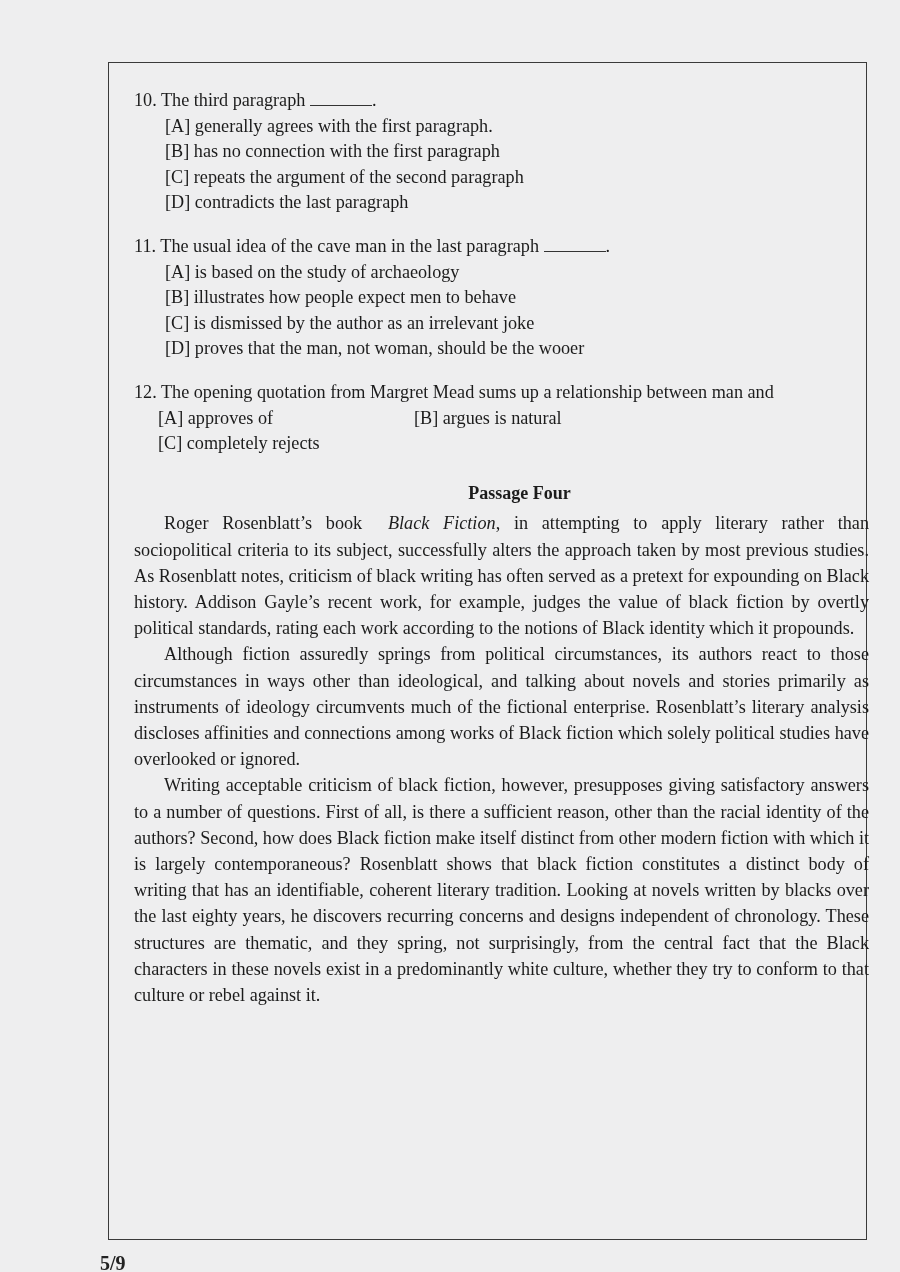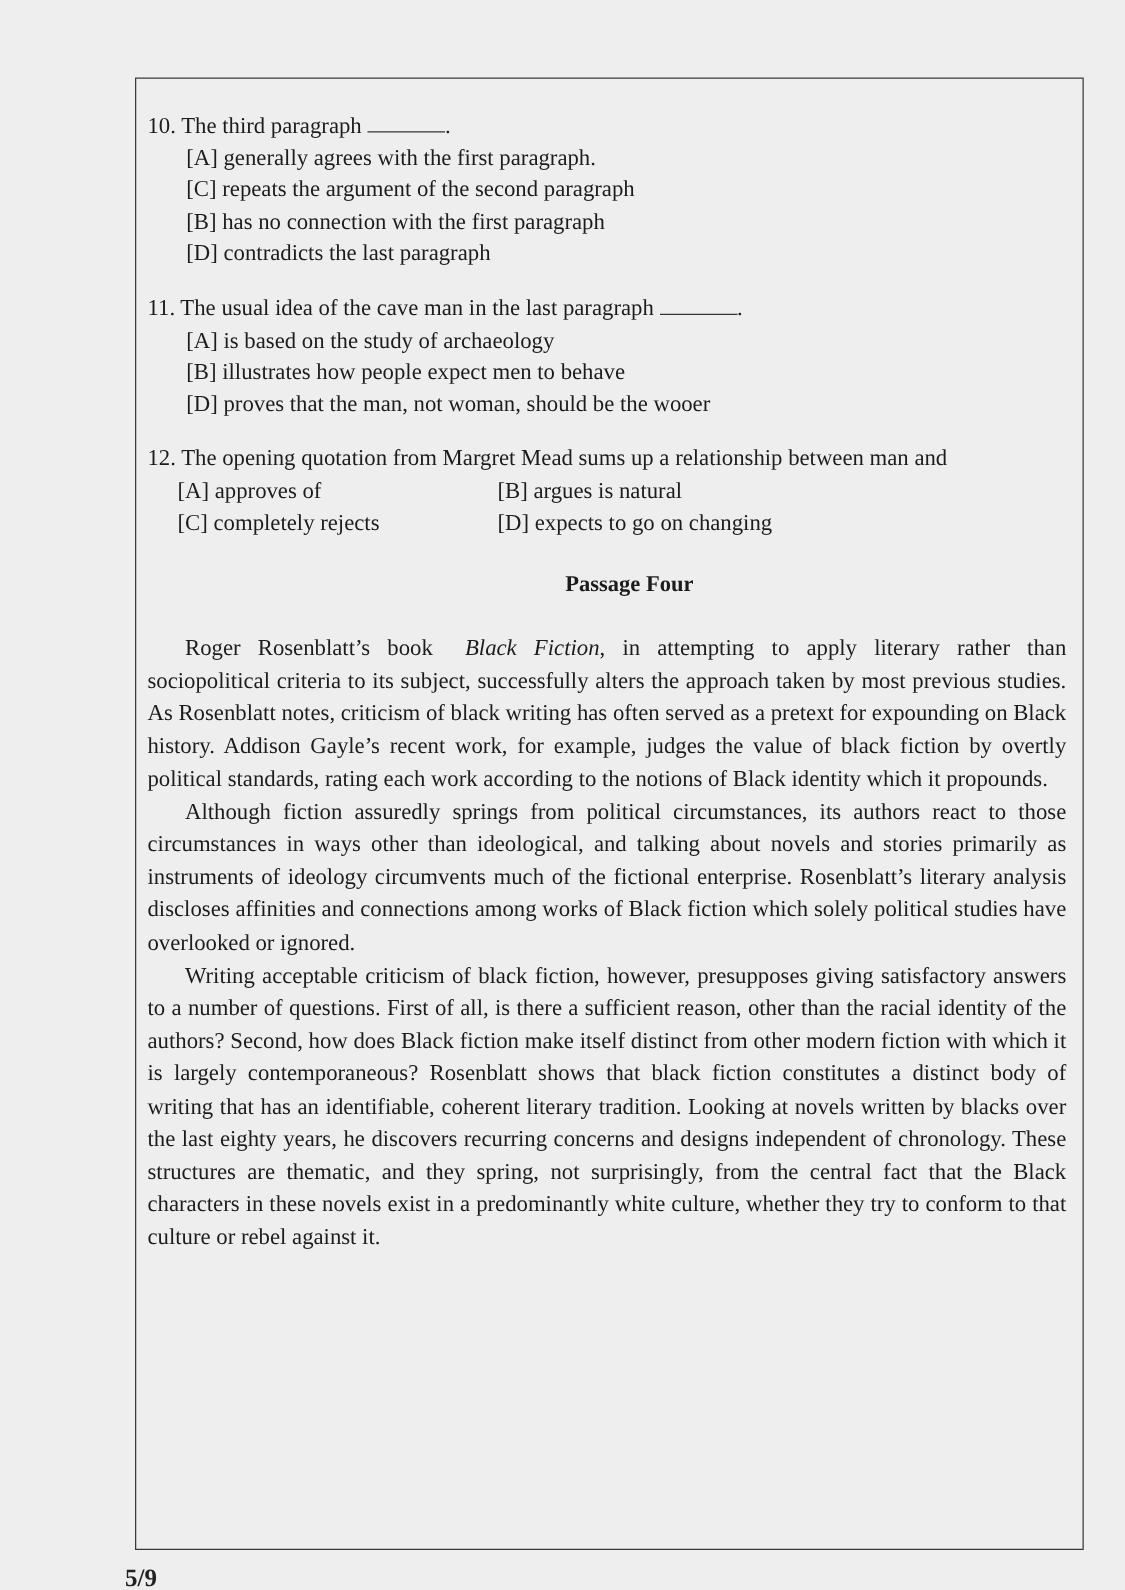--- a/index.html
+++ b/index.html
@@ -10,38 +10,38 @@
     color: #1c1c1c;
     position: relative;
   }
   .page-box {
     position: absolute; left: 108px; top: 62px;
     width: 759px; height: 1178px;
     border: 1.5px solid #3a3a3a;
     box-sizing: border-box;
   }
   .content {
-    position: absolute; left: 118px; top: 88px; width: 735px;
+    position: absolute; left: 134px; top: 88px; width: 735px;
     font-size: 18.2px; line-height: 25.6px;
   }
   .q { margin: 0; }
   .q-stem { margin: 0; }
   .opt { margin: 0 0 0 31px; }
   .q + .q { margin-top: 18px; }
   .q11 { margin-top: 20px; }
   .q12 { margin-top: 26px; }
   .opt-grid {
     display: grid; grid-template-columns: 256px auto;
     margin-left: 24px;
   }
   .indent { padding-left: 28px; }
   .blank { display: inline-block; width: 62px; border-bottom: 1px solid #333; height: 14px; vertical-align: baseline; }
   .passage-title {
     text-align: center; font-weight: bold; font-size: 18px;
-    margin: 24px 0 24px 0; padding-left: 36px;
+    margin: 24px 0 4px 0; padding-left: 36px;
   }
   .para {
     margin: 0; text-align: justify; text-indent: 30px;
     font-size: 18.2px; line-height: 26.2px;
   }
   .para em { font-style: italic; margin-left: 12px; }
   .page-num {
     position: absolute; left: 100px; top: 1252px;
     font-family: Liberation Serif, serif; font-weight: bold;
     font-size: 20px; color: #222;
@@ -54,46 +54,46 @@
 
 <div class="content">
 
   <div class="q">
     <p class="q-stem">
       <span>10.</span>
       <span>The third paragraph</span>
       <span class="blank"></span><span>.</span>
     </p>
     <p class="opt">[A] generally agrees with the first paragraph.</p>
+    <p class="opt">[B] has no connection with the first paragraph</p>
     <p class="opt">[C] repeats the argument of the second paragraph</p>
-    <p class="opt">[B] has no connection with the first paragraph</p>
     <p class="opt">[D] contradicts the last paragraph</p>
   </div>
 
   <div class="q q11">
     <p class="q-stem">
       <span>11.</span>
       <span>The usual idea of the cave man in the last paragraph</span>
       <span class="blank"></span><span>.</span>
     </p>
     <p class="opt">[A] is based on the study of archaeology</p>
     <p class="opt">[B] illustrates how people expect men to behave</p>
+    <p class="opt">[C] is dismissed by the author as an irrelevant joke</p>
     <p class="opt">[D] proves that the man, not woman, should be the wooer</p>
   </div>
 
   <div class="q q12">
     <p class="q-stem">
       <span>12.</span>
       <span>The opening quotation from Margret Mead sums up a relationship between man and</span>
     </p>
     <div class="opt-grid">
       <span>[A] approves of</span>
       <span>[B] argues is natural</span>
       <span>[C] completely rejects</span>
-      <span>[D] expects to go on changing</span>
     </div>
   </div>
 
   <div class="passage-title">Passage Four</div>
 
   <div>
     <p class="para"><span>Roger Rosenblatt’s book </span><em>Black Fiction</em><span>, in attempting to apply literary rather than sociopolitical criteria to its subject, successfully alters the approach taken by most previous studies. As Rosenblatt notes, criticism of black writing has often served as a pretext for expounding on Black history. Addison Gayle’s recent work, for example, judges the value of black fiction by overtly political standards, rating each work according to the notions of Black identity which it propounds.</span></p>
     <p class="para">Although fiction assuredly springs from political circumstances, its authors react to those circumstances in ways other than ideological, and talking about novels and stories primarily as instruments of ideology circumvents much of the fictional enterprise. Rosenblatt’s literary analysis discloses affinities and connections among works of Black fiction which solely political studies have overlooked or ignored.</p>
     <p class="para">Writing acceptable criticism of black fiction, however, presupposes giving satisfactory answers to a number of questions. First of all, is there a sufficient reason, other than the racial identity of the authors? Second, how does Black fiction make itself distinct from other modern fiction with which it is largely contemporaneous? Rosenblatt shows that black fiction constitutes a distinct body of writing that has an identifiable, coherent literary tradition. Looking at novels written by blacks over the last eighty years, he discovers recurring concerns and designs independent of chronology. These structures are thematic, and they spring, not surprisingly, from the central fact that the Black characters in these novels exist in a predominantly white culture, whether they try to conform to that culture or rebel against it.</p>
   </div>

